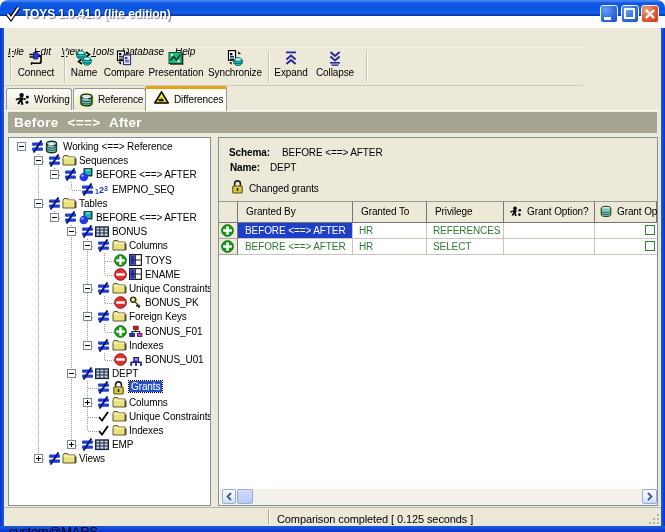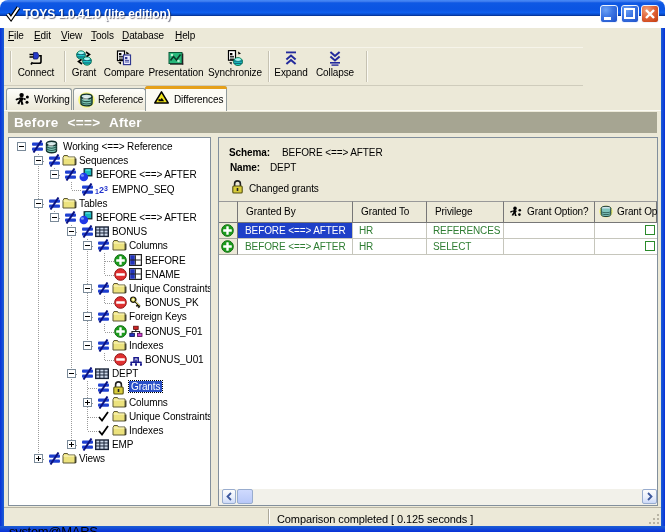--- a/index.html
+++ b/index.html
@@ -16,21 +16,21 @@
   .winbtn { position:absolute; top:5px; width:18px; height:18px; border-radius:3px;
     border:1px solid #eef3fd; }
   #btnmin  { left:600px; background:radial-gradient(circle at 30% 25%,#6ba1f5 0%,#3a73e2 45%,#1e50c8 100%); }
   #btnmax  { left:621px; background:radial-gradient(circle at 30% 25%,#6ba1f5 0%,#3a73e2 45%,#1e50c8 100%); }
   #btnclose{ left:641px; background:radial-gradient(circle at 30% 25%,#f1a27b 0%,#e2653a 45%,#c23a0d 100%); }
   #bleft  { position:absolute; left:0; top:28px; width:4px; height:498px; background:linear-gradient(90deg,#0831d9,#1c5fd4); }
   #bright { position:absolute; left:661px; top:28px; width:4px; height:498px; background:linear-gradient(90deg,#1c5fd4,#0831d9); }
   #bbottom{ position:absolute; left:0; top:526px; width:665px; height:6px; background:linear-gradient(180deg,#1c5fd4,#0831d9); }
   #client { position:absolute; left:4px; top:28px; width:657px; height:498px; background:#ece9d8; font-size:10px; letter-spacing:-0.1px; }
   #menubar { position:absolute; left:0; top:0; width:657px; height:17px; }
-  .mi { position:absolute; top:2px; }
+  .mi { position:absolute; top:18px;font-style:italic; }
   .mi u { text-decoration:underline; }
   #toolbar { position:absolute; left:0; top:19px; width:579px; height:39px;
     border-top:1px solid #f6f4ea; border-bottom:1px solid #cfccbc; }
   .tsep { position:absolute; top:3px; height:31px; width:2px;
     border-left:1px solid #c6c2b2; border-right:1px solid #fbfaf3; }
   .tbtn { position:absolute; top:2px; text-align:center; font-size:10px; color:#000; }
   .tbtn svg { display:block; margin:0 auto; }
   .tlabel { margin-top:1px; white-space:nowrap; }
   .tab { position:absolute; font-size:10px; color:#000; border:1px solid #919b9c;
     border-bottom:none; border-radius:3px 3px 0 0;
@@ -113,21 +113,21 @@
 <ellipse cx="5" cy="2.8" rx="3" ry="1.4" fill="#a8f2ee"></ellipse>
 
 <ellipse cx="11" cy="11" rx="4.4" ry="4.2" fill="#20c8c8" stroke="#063" stroke-width="0.8"></ellipse>
 <rect x="6.6" y="9.6" width="8.8" height="1.4" fill="#0e6a7a"></rect>
 <rect x="6.8" y="12.4" width="8.4" height="1.2" fill="#0e6a7a"></rect>
 <ellipse cx="11" cy="8.8" rx="3" ry="1.4" fill="#a8f2ee"></ellipse>
 
 <path d="M10 2 L13.5 4.5 L10.5 6.5" stroke="#000" stroke-width="1.6" fill="none"></path>
 <path d="M6 14 L2.5 11.5 L5.5 9.5" stroke="#000" stroke-width="1.6" fill="none"></path>
 </svg>
-          <div class="tlabel">Grant</div>
+          <div class="tlabel">Name</div>
         </div>
       <div class="tbtn" style="left:99px;width:42px">
           <svg width="16" height="16" viewBox="0 0 16 16">
 <rect x="1.5" y="1" width="7" height="9.6" fill="#fff" stroke="#000" stroke-width="1.2"></rect>
 <rect x="3" y="3" width="2.4" height="2.2" fill="#000"></rect>
 <path d="M3 6.4 L7 6.4 M3 8 L7 8 M3 9.6 L7 9.6" stroke="#000" stroke-width="0.9"></path>
 
 <rect x="7.5" y="5" width="7" height="9.6" fill="#eef" stroke="#303890" stroke-width="1.2"></rect>
 <rect x="9" y="7" width="2.4" height="2.2" fill="#303890"></rect>
 <path d="M9 10.4 L13 10.4 M9 12 L13 12" stroke="#303890" stroke-width="0.9"></path>
@@ -382,21 +382,21 @@
 <circle cx="6.5" cy="6.5" r="5.8" fill="none" stroke="#0a6a0a" stroke-width="1"></circle>
 <rect x="2.2" y="5.3" width="8.6" height="2.4" rx="0.5" fill="#fff"></rect>
 <rect x="5.3" y="2.2" width="2.4" height="8.6" rx="0.5" fill="#fff"></rect>
 </svg></span>
           <span class="abs" style="left:120px;top:0px"><svg width="13" height="12" viewBox="0 0 13 12">
 <rect x="0.6" y="0.6" width="11.8" height="10.8" fill="#fff" stroke="#222" stroke-width="1.2"></rect>
 <rect x="1.2" y="1.2" width="4.6" height="9.6" fill="#2233bb"></rect>
 <path d="M1.2 6 L11.8 6" stroke="#222" stroke-width="1"></path>
 <path d="M6.4 1.2 L6.4 10.8" stroke="#222" stroke-width="1"></path>
 </svg></span>
-          <span class="txt" style="left:136px">BEFORE</span>
+          <span class="txt" style="left:136px">TOYS</span>
         </div>
 <div class="trow" style="left:0;top:130px;width:200px">
           <span class="abs" style="left:105px;top:0px"><svg width="13" height="13" viewBox="0 0 13 13">
 <circle cx="6.5" cy="6.5" r="5.8" fill="#e03030"></circle>
 <circle cx="6.5" cy="6.5" r="5.8" fill="none" stroke="#8c0e0e" stroke-width="1"></circle>
 <rect x="2.2" y="5.3" width="8.6" height="2.4" rx="0.5" fill="#fff"></rect>
 </svg></span>
           <span class="abs" style="left:120px;top:0px"><svg width="13" height="12" viewBox="0 0 13 12">
 <rect x="0.6" y="0.6" width="11.8" height="10.8" fill="#fff" stroke="#222" stroke-width="1.2"></rect>
 <rect x="1.2" y="1.2" width="4.6" height="9.6" fill="#2233bb"></rect>

